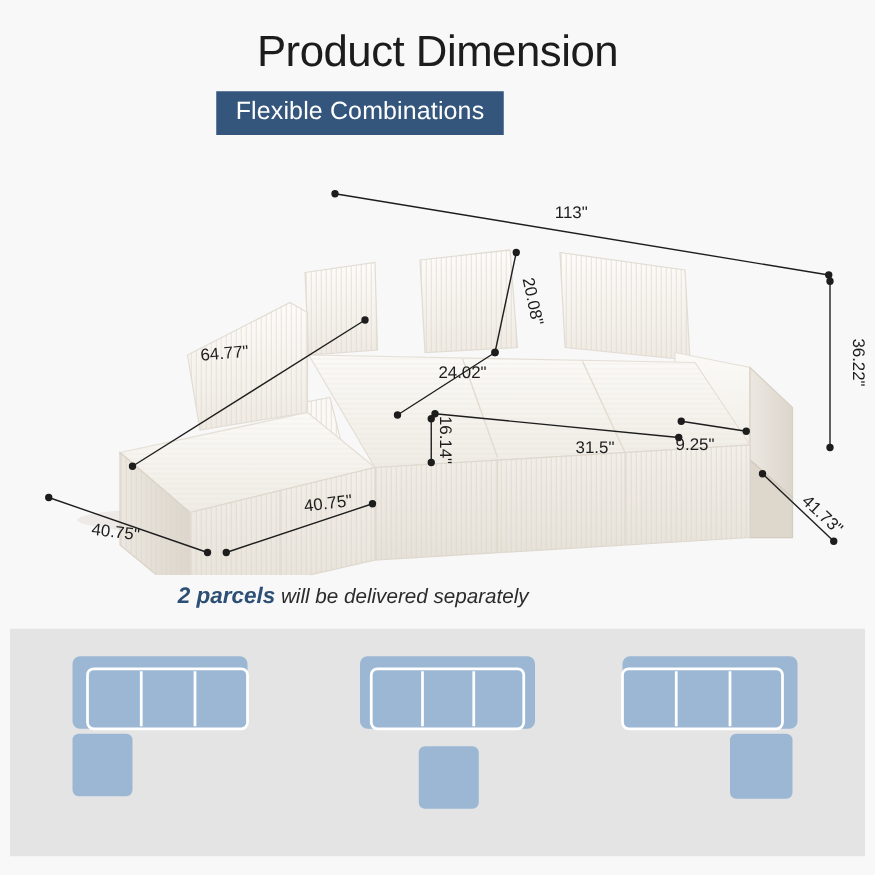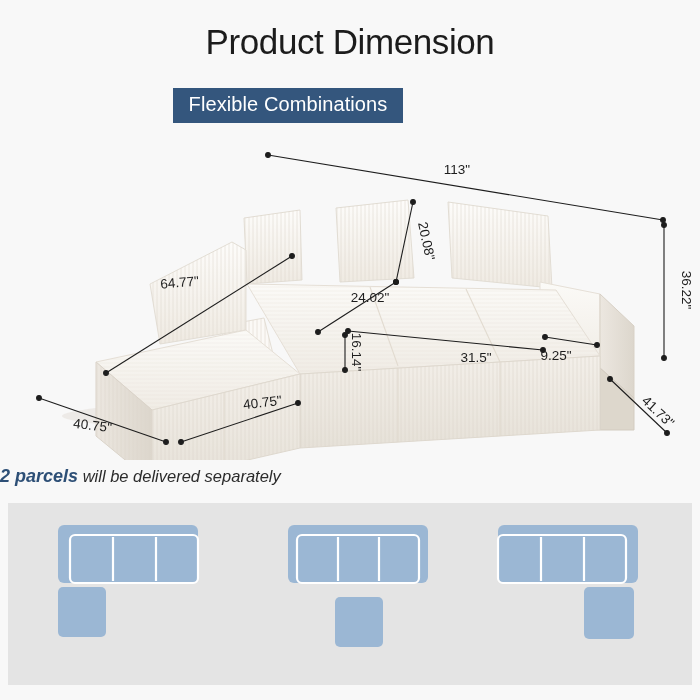--- a/index.html
+++ b/index.html
@@ -10,39 +10,39 @@
     overflow:hidden;
     position:relative;
   }
   #page{position:relative;width:700px;height:700px;background:#f8f8f8;}
 
   
   .title{
     position:absolute;left:0;top:22px;width:700px;text-align:center;
     font-size:35px;font-weight:normal;color:#1c1c1c;letter-spacing:-0.4px;
   }
-  .badge-wrap{position:absolute;left:0;top:88px;width:576px;text-align:center;}
+  .badge-wrap{position:absolute;left:0;top:73px;width:576px;text-align:center;}
   .badge{
     display:inline-block;background:#34567d;color:#ffffff;
     font-size:20px;padding:5px 16px 7px 16px;letter-spacing:0.1px;
   }
 
   
   #stage{position:absolute;left:0;top:130px;width:700px;height:330px;}
   #stage svg{position:absolute;left:0;top:0;}
 
   
   .dim{
     font-family:"Liberation Sans", sans-serif;
     font-size:13.5px;fill:#1d1d1d;font-weight:500;
   }
 
   
   .parcel-line{
-    position:absolute;left:0;top:466px;width:565px;
+    position:absolute;left:0;top:466px;width:565px;text-align:center;
     font-size:16.5px;font-style:italic;color:#2b2b2b;
   }
   .parcel-line .strong{
     font-weight:bold;color:#2d4f76;font-size:18px;
   }
 
   
   #panel{
     position:absolute;left:8px;top:503px;width:684px;height:182px;
     background:#e4e4e4;

